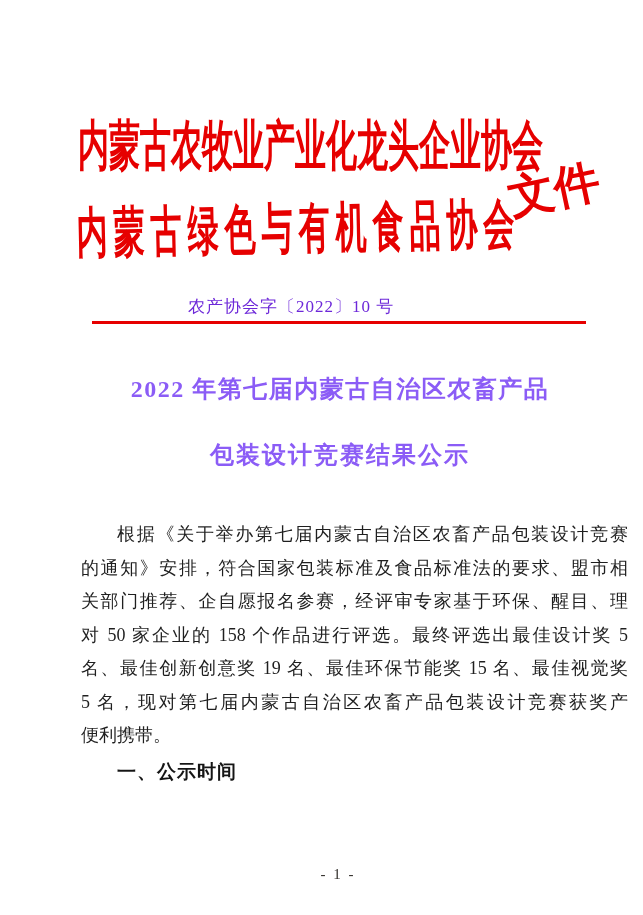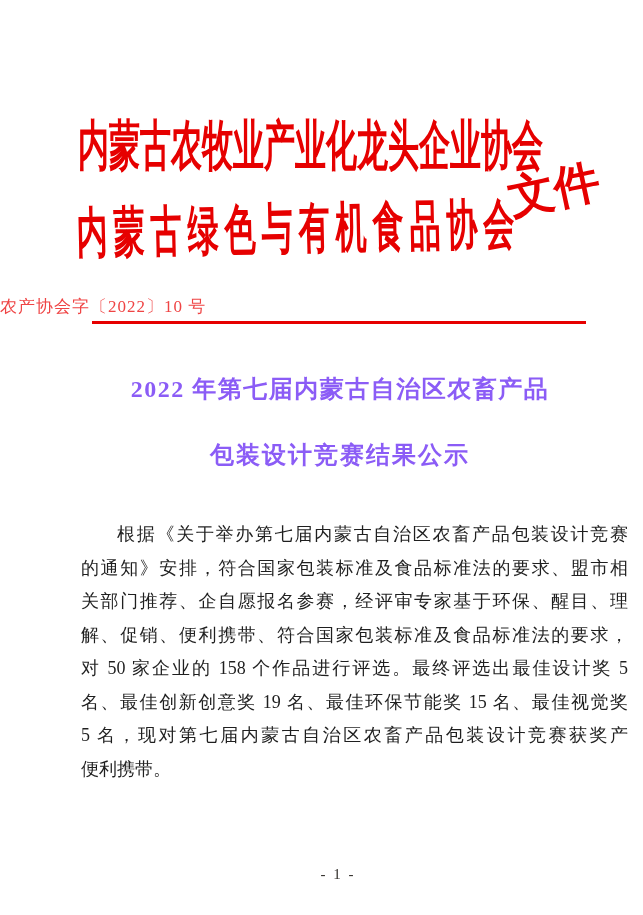--- a/index.html
+++ b/index.html
@@ -52,21 +52,22 @@
     transform: rotate(-12deg);
     transform-origin: 50% 50%;
   }
 
   
   .doc-number {
     position: absolute;
     left: 0;
     top: 295px;
     width: 582px;
-    color: #ef4444;
+    text-align: center;
+    color: #6d28d9;
     font-size: 17px;
     letter-spacing: 1px;
     white-space: nowrap;
   }
   .red-line {
     position: absolute;
     left: 92px;
     top: 321px;
     width: 494px;
     height: 3px;
@@ -162,23 +163,23 @@
 
   <div class="title-block">
     <div class="title-line-1">2022 年第七届内蒙古自治区农畜产品</div>
     <div class="title-line-2">包装设计竞赛结果公示</div>
   </div>
 
   <div class="body-block">
     <div class="body-line indent">根据《关于举办第七届内蒙古自治区农畜产品包装设计竞赛</div>
     <div class="body-line">的通知》安排，符合国家包装标准及食品标准法的要求、盟市相</div>
     <div class="body-line">关部门推荐、企自愿报名参赛，经评审专家基于环保、醒目、理</div>
-    <div class="body-line">解、促销、便利携带、符合国家包装标准及食品标准法的要求，</div>
     <div class="body-line">对 50 家企业的 158 个作品进行评选。最终评选出最佳设计奖 5</div>
     <div class="body-line">名、最佳创新创意奖 19 名、最佳环保节能奖 15 名、最佳视觉奖</div>
     <div class="body-line">5 名，现对第七届内蒙古自治区农畜产品包装设计竞赛获奖产</div>
     <div class="body-line last">便利携带。</div>
 
+    <div class="section-heading">一、公示时间</div>
   </div>
 
   <div class="page-number">- 1 -</div>
 
 </div>
 
 </body></html>

